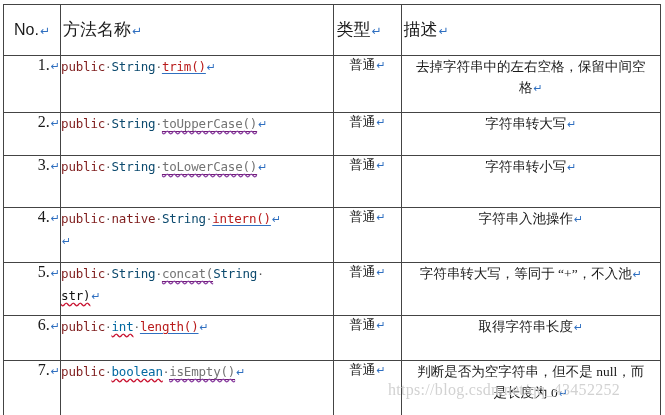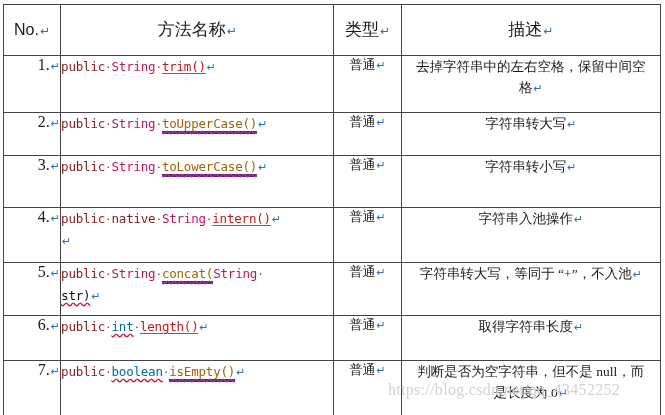--- a/index.html
+++ b/index.html
@@ -42,21 +42,20 @@
   col.c-name  { width: 273px; }
   col.c-type  { width: 67px; }
   col.c-desc  { width: 259px; }
 
   
   tr.header-row td {
     height: 50px;
     vertical-align: middle;
   }
   .hdr-cell {
-    text-align: center;
     font-family: "Liberation Serif", "DejaVu Serif", serif;
     font-size: 17px;
     color: #1a1a1a;
     line-height: 1.2;
     padding: 0 2px;
     white-space: nowrap;
   }
   .hdr-cell.no-hdr {
     font-family: "Liberation Sans", sans-serif;
     font-size: 16px;
@@ -89,41 +88,41 @@
   }
   .code-line {
     font-family: "DejaVu Sans Mono", "Liberation Mono", monospace;
     font-size: 12.5px;
     line-height: 21px;
     color: #111111;
     white-space: nowrap;
     letter-spacing: -0.2px;
   }
   .kw        { color: #7f1d1d; }
-  .plain     { color: #be185d; }
+  .plain     { color: #0c4a6e; }
   .dot       { color: #555555; font-size: 11px; }
   
   .u-blue {
     color: #b91c1c;
     text-decoration: underline;
     text-decoration-color: #2f6fc0;
     text-underline-offset: 2px;
   }
   
   .sq-red {
     text-decoration: underline wavy #c8102e;
     text-decoration-skip-ink: none;
     text-underline-offset: 2px;
   }
   .u-blue-sq {
-    color: #a16207;
+    color: #737373;
     text-decoration: underline wavy #8a3fa0;
     text-decoration-skip-ink: none;
     text-underline-offset: 2px;
-    border-bottom: 3px solid #701a75;
+    border-bottom: 1px solid #701a75;
   }
   .kw.sq-red { color: #0369a1; }
 
   
   td.type-cell {
     text-align: center;
     padding: 9px 2px 0 2px;
     font-family: "Liberation Serif", "DejaVu Serif", serif;
     font-size: 13px;
     color: #1a1a1a;

